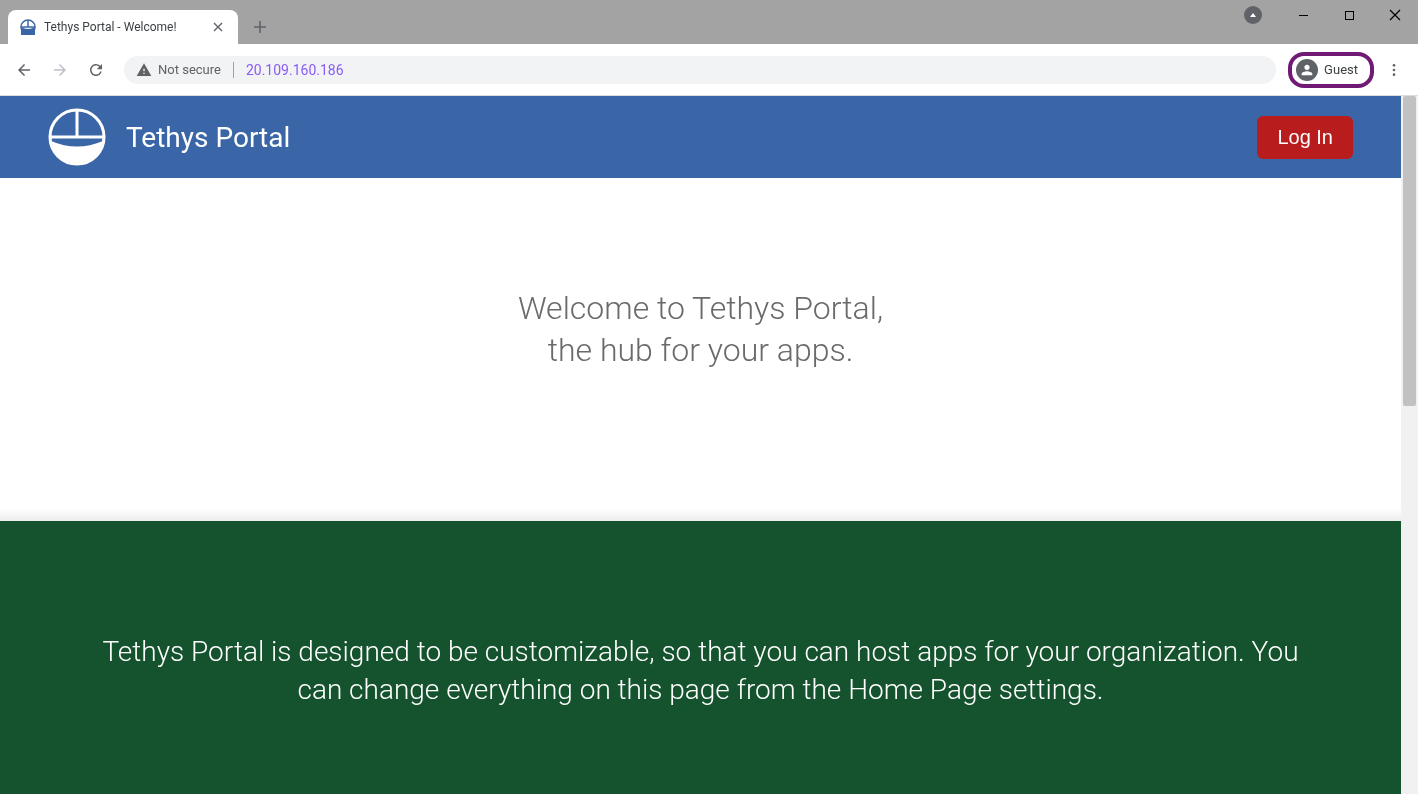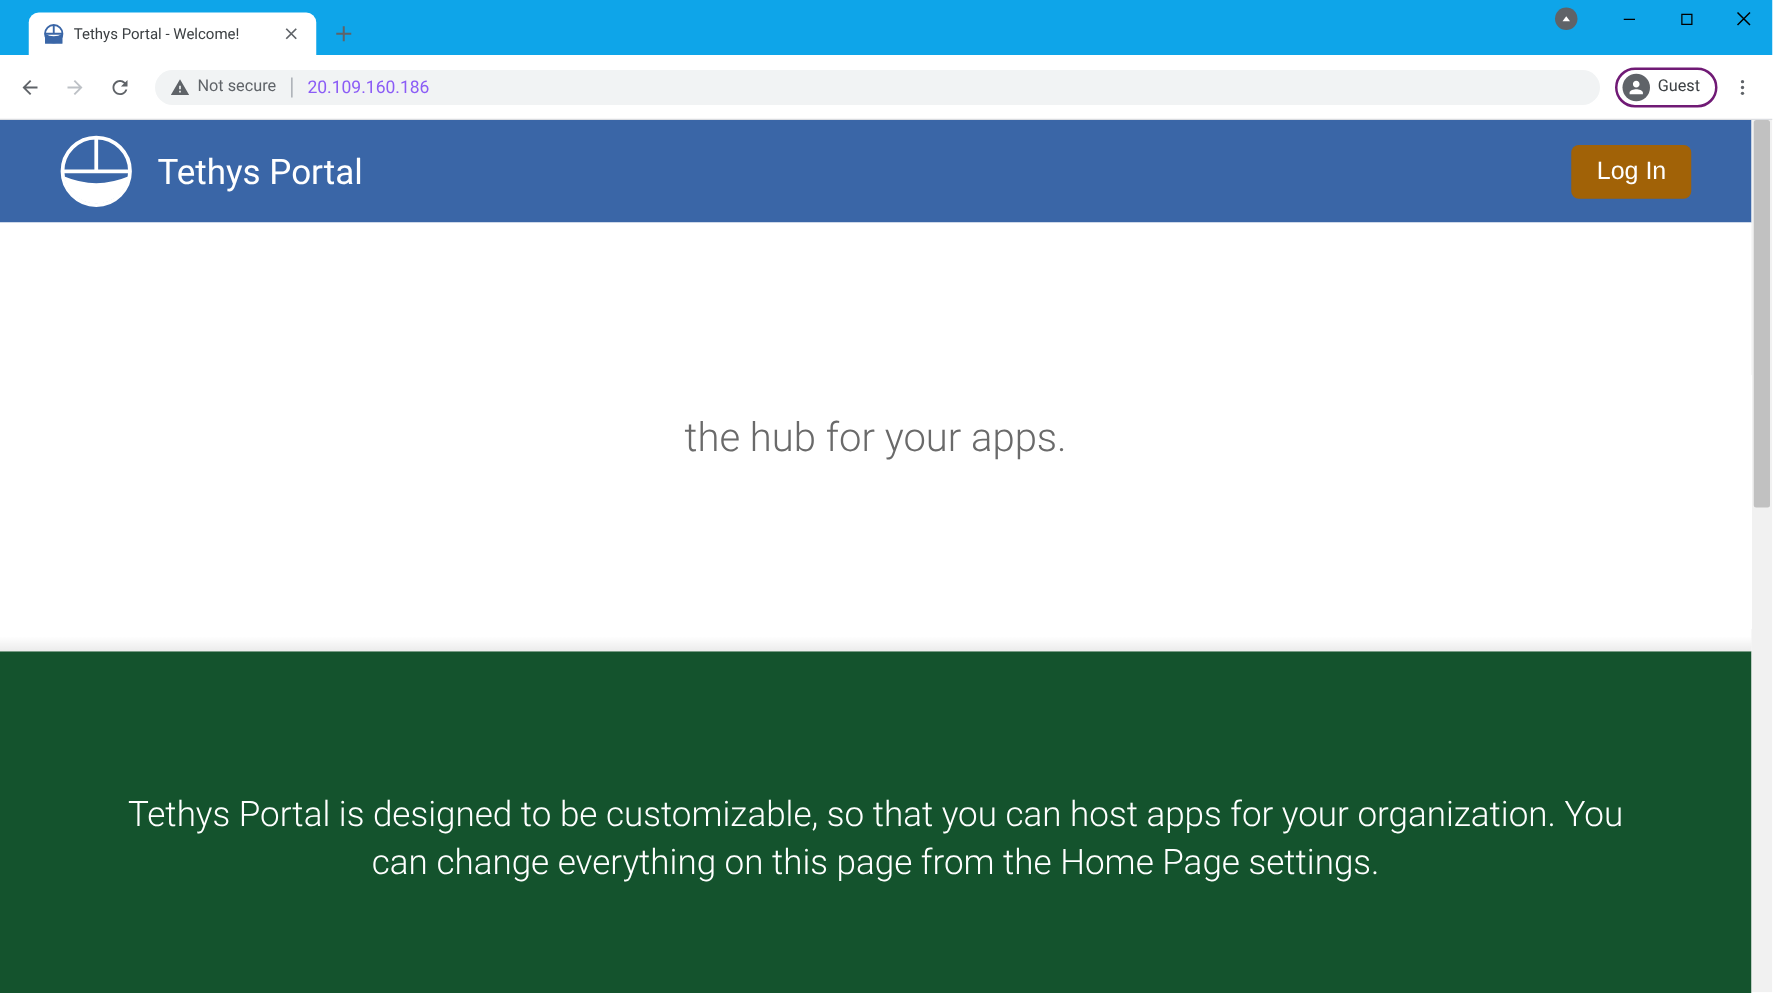--- a/index.html
+++ b/index.html
@@ -1,54 +1,54 @@
 <!DOCTYPE html>
 <html><head>
   <meta charset="utf-8">
   <style>
     * { margin: 0; padding: 0; box-sizing: border-box; }
     body { font-family: -apple-system, BlinkMacSystemFont, "Segoe UI", Roboto, sans-serif; background: #fff; overflow: hidden; }
     
     .window { width: 1418px; height: 794px; display: flex; flex-direction: column; background: #fff; }
     
     
-    .titlebar { height: 44px; background: #0ea5e9; display: flex; align-items: flex-end; position: relative; padding-left: 15px; }
+    .titlebar { height: 44px; background: #a3a3a3; display: flex; align-items: flex-end; position: relative; }
     .tab { background: #fff; border-radius: 8px 8px 0 0; height: 34px; margin-left: 8px; display: flex; align-items: center; padding: 0 12px; gap: 8px; min-width: 230px; position: relative; }
     .tab-favicon { width: 16px; height: 16px; }
     .tab-title { font-size: 12px; color: #3c4043; flex: 1; white-space: nowrap; overflow: hidden; text-overflow: ellipsis; }
     .tab-close { width: 16px; height: 16px; color: #5f6368; cursor: pointer; display: flex; align-items: center; justify-content: center; }
     .new-tab { width: 28px; height: 28px; display: flex; align-items: center; justify-content: center; margin-left: 8px; margin-bottom: 3px; cursor: pointer; color: #5f6368; border-radius: 50%; }
     .window-controls { position: absolute; right: 0; top: 0; height: 30px; display: flex; }
     .wc-btn { width: 46px; height: 30px; display: flex; align-items: center; justify-content: center; cursor: pointer; color: #000; }
     .wc-icon-circle { width: 18px; height: 18px; border-radius: 50%; background: #5f6368; display: flex; align-items: center; justify-content: center; margin-right: 8px; }
     
     
     .addressbar { height: 52px; background: #fff; display: flex; align-items: center; padding: 0 8px; gap: 4px; border-bottom: 1px solid #dadce0; }
     .nav-btn { width: 32px; height: 32px; display: flex; align-items: center; justify-content: center; cursor: pointer; border-radius: 50%; color: #5f6368; }
     .nav-btn.disabled { color: #bdc1c6; }
     .url-bar { flex: 1; height: 28px; background: #f1f3f4; border-radius: 14px; display: flex; align-items: center; padding: 0 12px; gap: 8px; margin: 0 8px; }
     .security-indicator { display: flex; align-items: center; gap: 6px; color: #5f6368; font-size: 13px; }
     .url-text { font-size: 14px; color: #8b5cf6; border-left: 1px solid #9aa0a6; padding-left: 12px; margin-left: 4px; }
-    .profile-chip { display: flex; align-items: center; gap: 6px; background: #fff; border: 2px solid #701a75; border-radius: 16px; padding: 3px 12px 3px 4px; cursor: pointer; }
+    .profile-chip { display: flex; align-items: center; gap: 6px; background: #fff; border: 4px solid #701a75; border-radius: 16px; padding: 3px 12px 3px 4px; cursor: pointer; }
     .profile-avatar { width: 22px; height: 22px; border-radius: 50%; background: #5f6368; display: flex; align-items: center; justify-content: center; }
     .profile-label { font-size: 13px; color: #3c4043; }
     .menu-btn { width: 32px; height: 32px; display: flex; align-items: center; justify-content: center; cursor: pointer; color: #5f6368; }
     
     
     .viewport { flex: 1; overflow: hidden; position: relative; display: flex; }
     .page-scroll { flex: 1; overflow-y: auto; }
     .scrollbar-track { width: 17px; background: #f1f1f1; position: relative; }
     .scrollbar-thumb { position: absolute; left: 2px; right: 2px; top: 0; height: 310px; background: #c1c1c1; border-radius: 2px; }
     
     
     .portal-header { background: #3a66a7; height: 82px; display: flex; align-items: center; padding: 0 48px; justify-content: space-between; }
     .portal-brand { display: flex; align-items: center; gap: 20px; }
     .portal-logo { width: 58px; height: 58px; }
     .portal-title { color: #fff; font-size: 28px; font-weight: 400; }
-    .login-btn { background: #a16207; color: #fff; border: none; border-radius: 6px; padding: 10px 20px; font-size: 20px; cursor: pointer; }
+    .login-btn { background: #b91c1c; color: #fff; border: none; border-radius: 6px; padding: 10px 20px; font-size: 20px; cursor: pointer; }
     
     
     .hero { background: #fff; padding: 110px 40px 150px; text-align: center; position: relative; }
     .hero::after { content: ''; position: absolute; bottom: 0; left: 0; right: 0; height: 12px; background: linear-gradient(to bottom, rgba(0,0,0,0), rgba(0,0,0,0.08)); }
     .hero-text { color: #6a6a6a; font-size: 32px; font-weight: 300; line-height: 1.3; }
     
     
     .band { background: #14532d; padding: 112px 80px; text-align: center; }
     .band-text { color: #fff; font-size: 28px; font-weight: 300; line-height: 1.35; }
     
@@ -167,21 +167,21 @@
                 <path d="M3 33 Q29 44 55 33 L55 29 A26 26 0 0 1 3 29 Z" fill="#fff"></path>
               </svg>
           </span>
           <span class="portal-title">Tethys Portal</span>
         </div>
         <button class="login-btn">Log In</button>
       </div>
 
       <div class="hero">
         <div class="hero-text">
-          <br>
+          <span>Welcome to Tethys Portal,</span><br>
           <span>the hub for your apps.</span>
         </div>
       </div>
 
       <div class="band">
         <div class="band-text">Tethys Portal is designed to be customizable, so that you can host apps for your organization. You can change everything on this page from the Home Page settings.</div>
       </div>
 
       <div class="features">
         <div class="feature-circle fc1"></div>

